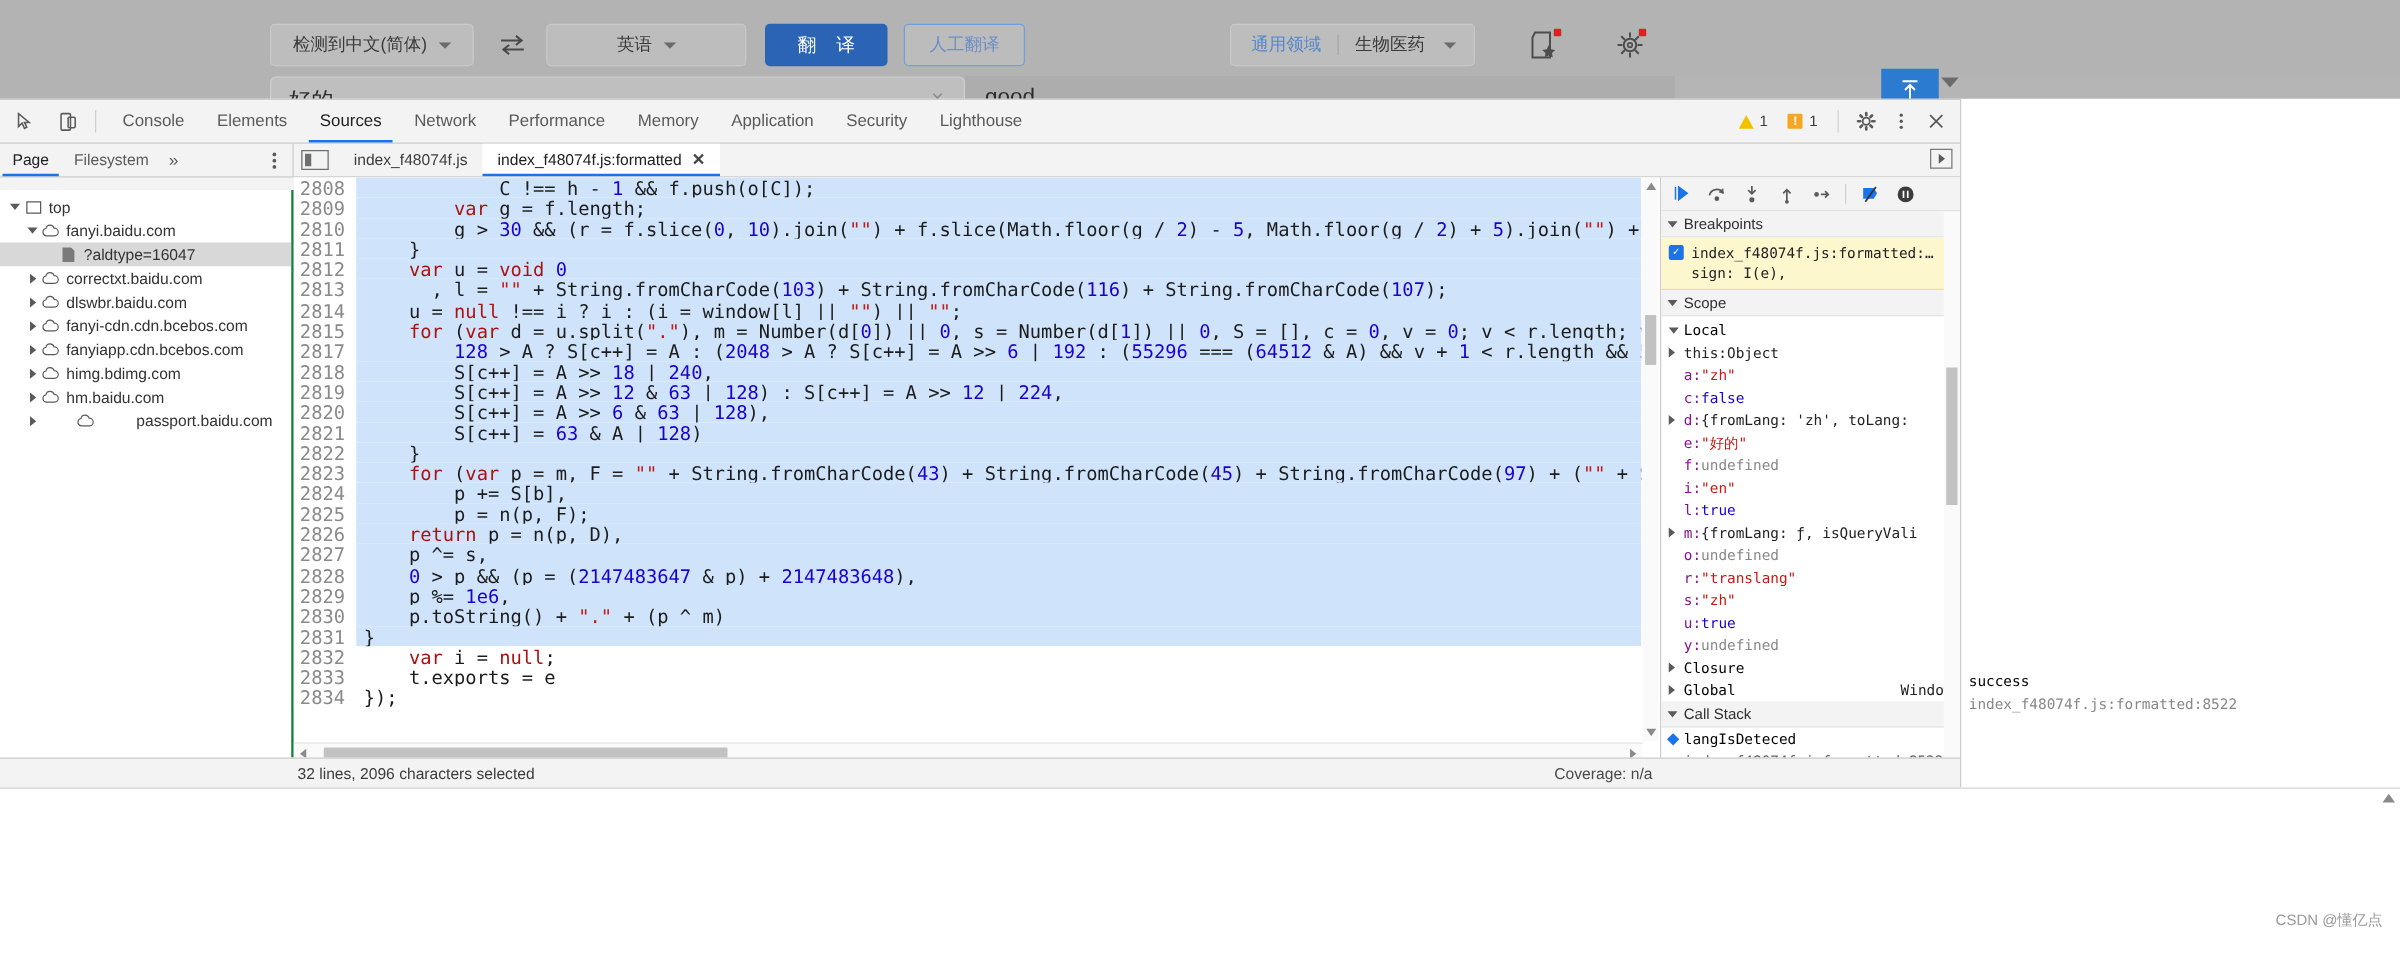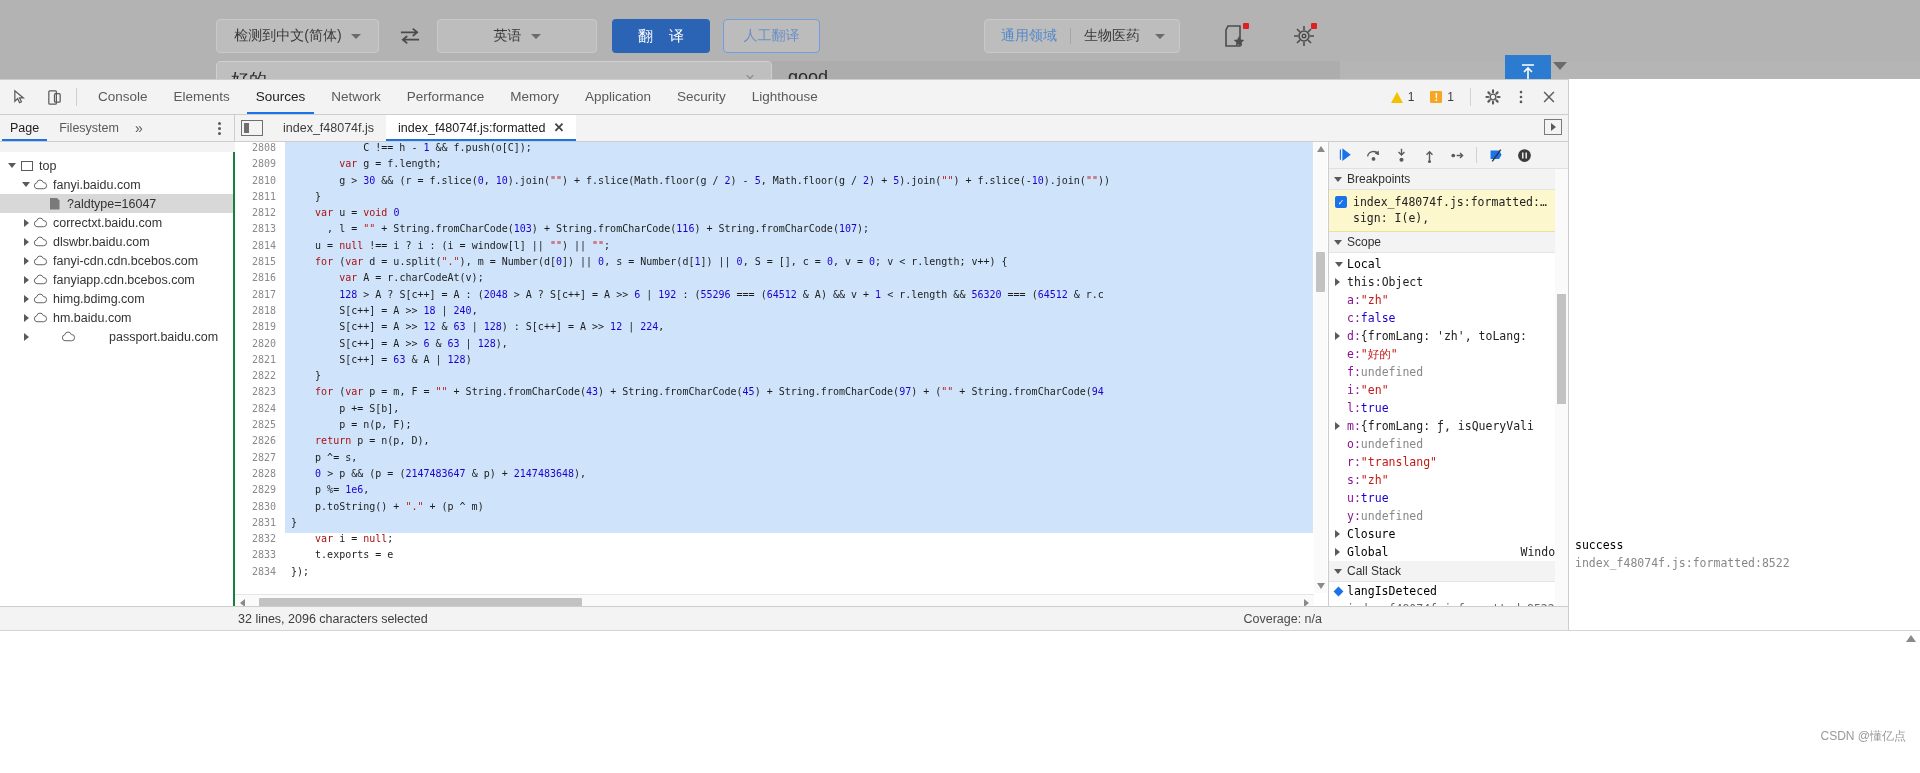--- a/index.html
+++ b/index.html
@@ -237,21 +237,21 @@
     width: 10px; height: 12px; background: #7a7a7a;
     clip-path: polygon(0 0, 70% 0, 100% 25%, 100% 100%, 0 100%);
   }
 
   .editor {
     flex: 1; background: #fff; position: relative; overflow: hidden;
     font-family: "DejaVu Sans Mono", monospace;
   }
   .code-scroll { position: absolute; inset: 0 15px 16px 0; overflow: hidden; }
   .code-line {
-    display: flex; height: 16.3px; font-size: 10px; white-space: pre;
+    display: flex; height: 16.3px; font-size: 15px; white-space: pre;
   }
   .ln {
     width: 50px; text-align: right; padding-right: 9px;
     color: #8a8a8a; background: #fff; flex: none;
   }
   .cl { flex: 1; background: #cfe4fb; color: #1c1c1c; padding-left: 6px; }
   .cl.plain { background: #fff; }
   .kw { color: #a11; }
   .num { color: #1c00cf; }
   .str { color: #c41a16; }
@@ -631,21 +631,20 @@
       <div class="editor">
         <div class="code-scroll" id="code-root">
             <div class="code-line"><span class="ln">2808</span><span class="cl">            C !== h - <span class="num">1</span> &amp;&amp; f.push(o[C]);</span></div>
             <div class="code-line"><span class="ln">2809</span><span class="cl">        <span class="kw">var</span> g = f.length;</span></div>
             <div class="code-line"><span class="ln">2810</span><span class="cl">        g &gt; <span class="num">30</span> &amp;&amp; (r = f.slice(<span class="num">0</span>, <span class="num">10</span>).join(<span class="str">""</span>) + f.slice(Math.floor(g / <span class="num">2</span>) - <span class="num">5</span>, Math.floor(g / <span class="num">2</span>) + <span class="num">5</span>).join(<span class="str">""</span>) + f.slice(-<span class="num">10</span>).join(<span class="str">""</span>))</span></div>
             <div class="code-line"><span class="ln">2811</span><span class="cl">    }</span></div>
             <div class="code-line"><span class="ln">2812</span><span class="cl">    <span class="kw">var</span> u = <span class="kw">void</span> <span class="num">0</span></span></div>
             <div class="code-line"><span class="ln">2813</span><span class="cl">      , l = <span class="str">""</span> + String.fromCharCode(<span class="num">103</span>) + String.fromCharCode(<span class="num">116</span>) + String.fromCharCode(<span class="num">107</span>);</span></div>
             <div class="code-line"><span class="ln">2814</span><span class="cl">    u = <span class="kw">null</span> !== i ? i : (i = window[l] || <span class="str">""</span>) || <span class="str">""</span>;</span></div>
             <div class="code-line"><span class="ln">2815</span><span class="cl">    <span class="kw">for</span> (<span class="kw">var</span> d = u.split(<span class="str">"."</span>), m = Number(d[<span class="num">0</span>]) || <span class="num">0</span>, s = Number(d[<span class="num">1</span>]) || <span class="num">0</span>, S = [], c = <span class="num">0</span>, v = <span class="num">0</span>; v &lt; r.length; v++) {</span></div>
-            <div class="code-line"><span class="ln">2816</span><span class="cl">        <span class="kw">var</span> A = r.charCodeAt(v);</span></div>
             <div class="code-line"><span class="ln">2817</span><span class="cl">        <span class="num">128</span> &gt; A ? S[c++] = A : (<span class="num">2048</span> &gt; A ? S[c++] = A &gt;&gt; <span class="num">6</span> | <span class="num">192</span> : (<span class="num">55296</span> === (<span class="num">64512</span> &amp; A) &amp;&amp; v + <span class="num">1</span> &lt; r.length &amp;&amp; <span class="num">56320</span> === (<span class="num">64512</span> &amp; r.c</span></div>
             <div class="code-line"><span class="ln">2818</span><span class="cl">        S[c++] = A &gt;&gt; <span class="num">18</span> | <span class="num">240</span>,</span></div>
             <div class="code-line"><span class="ln">2819</span><span class="cl">        S[c++] = A &gt;&gt; <span class="num">12</span> &amp; <span class="num">63</span> | <span class="num">128</span>) : S[c++] = A &gt;&gt; <span class="num">12</span> | <span class="num">224</span>,</span></div>
             <div class="code-line"><span class="ln">2820</span><span class="cl">        S[c++] = A &gt;&gt; <span class="num">6</span> &amp; <span class="num">63</span> | <span class="num">128</span>),</span></div>
             <div class="code-line"><span class="ln">2821</span><span class="cl">        S[c++] = <span class="num">63</span> &amp; A | <span class="num">128</span>)</span></div>
             <div class="code-line"><span class="ln">2822</span><span class="cl">    }</span></div>
             <div class="code-line"><span class="ln">2823</span><span class="cl">    <span class="kw">for</span> (<span class="kw">var</span> p = m, F = <span class="str">""</span> + String.fromCharCode(<span class="num">43</span>) + String.fromCharCode(<span class="num">45</span>) + String.fromCharCode(<span class="num">97</span>) + (<span class="str">""</span> + String.fromCharCode(<span class="num">94</span></span></div>
             <div class="code-line"><span class="ln">2824</span><span class="cl">        p += S[b],</span></div>
             <div class="code-line"><span class="ln">2825</span><span class="cl">        p = n(p, F);</span></div>
             <div class="code-line"><span class="ln">2826</span><span class="cl">    <span class="kw">return</span> p = n(p, D),</span></div>

